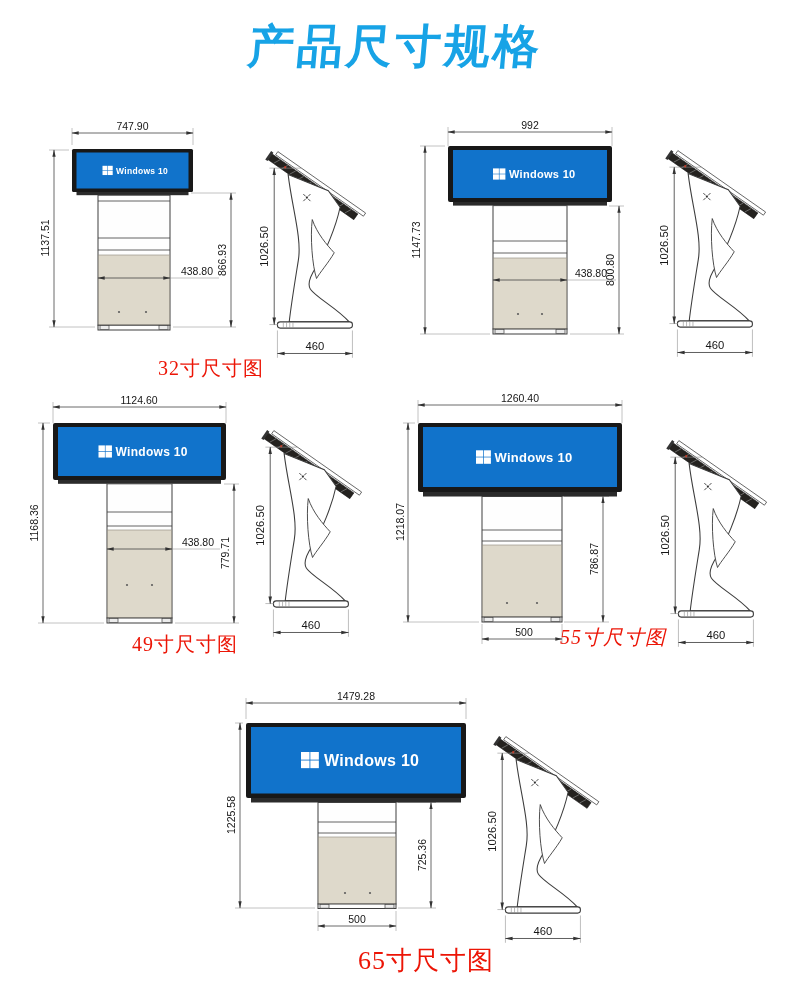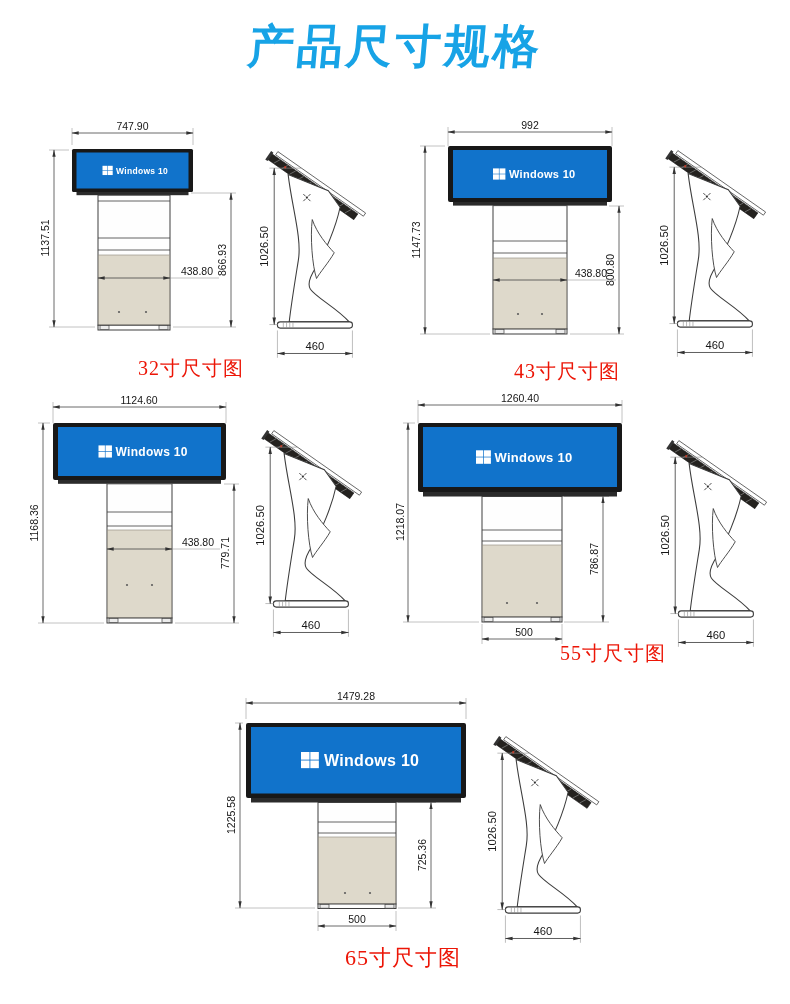--- a/index.html
+++ b/index.html
@@ -17,21 +17,21 @@
   .ped{fill:#fefefe;stroke:#3e3e3e;stroke-width:1;}
   .pline{stroke:#3e3e3e;stroke-width:0.8;}
   .beige{fill:#ded9cb;stroke:#8d887c;stroke-width:0.6;}
   .foot{fill:#ececec;stroke:#3e3e3e;stroke-width:0.7;}
   .dot{fill:#5d5d5d;}
   .scr{fill:#ffffff;font-family:"Liberation Sans",sans-serif;font-weight:600;letter-spacing:0.3px;}
   .stand-body{fill:#ffffff;stroke:#3c3c3c;stroke-width:1;}
   .stand-cut{fill:#ffffff;stroke:#3c3c3c;stroke-width:0.85;}
   .fig-label{position:absolute;width:130px;text-align:center;color:#ec1506;
        font-family:"Liberation Serif",serif;font-size:20px;letter-spacing:1px;white-space:nowrap;}
-  .fig-label.big{font-size:22px;}
+  .fig-label.big{font-size:26px;margin-left:20px;}
 </style>
 </head>
 <body>
 
 <div class="title-wrap">
   <span>产品尺寸规格</span>
 </div>
 
 <section class="figure" style="left:38px;top:112px;width:362px;height:286px;">
   <svg class="front" width="240" height="235" viewBox="0 0 240 235">
@@ -120,21 +120,21 @@
     </g>
     <line class="ext" x1="12.5" y1="40" x2="42" y2="40"></line>
       <line class="ext" x1="12.5" y1="186" x2="20.5" y2="186"></line>
     <line class="dim" x1="17" y1="40" x2="17" y2="186" marker-start="url(#s32)" marker-end="url(#s32)"></line>
     <text class="dim" x="11" y="113" transform="rotate(-90 11 113)" text-anchor="middle">1026.50</text>
     <line class="ext" x1="20" y1="191.5" x2="20" y2="217"></line>
       <line class="ext" x1="90" y1="191.5" x2="90" y2="217"></line>
     <line class="dim" x1="20" y1="213" x2="90" y2="213" marker-start="url(#s32)" marker-end="url(#s32)"></line>
     <text class="dim" x="55" y="209.5" text-anchor="middle">460</text>
   </svg>
-  <div class="fig-label" style="left:88px;top:243px;">32寸尺寸图</div>
+  <div class="fig-label" style="left:96px;top:243px;text-align:right;">32寸尺寸图</div>
 </section>
 
 <section class="figure" style="left:400px;top:112px;width:390px;height:290px;">
   <svg class="front" width="245" height="240" viewBox="0 0 245 240">
     <defs>
         <marker id="f43" viewBox="0 0 10 6" refX="9.3" refY="3" markerWidth="9" markerHeight="5.4" orient="auto-start-reverse">
           <path d="M0,0.7 L10,3 L0,5.3 Z" fill="#333"></path>
         </marker>
       </defs>
     <line class="ext" x1="48" y1="34" x2="48" y2="15"></line>
@@ -216,21 +216,20 @@
     </g>
     <line class="ext" x1="12.5" y1="40" x2="42" y2="40"></line>
       <line class="ext" x1="12.5" y1="186" x2="20.5" y2="186"></line>
     <line class="dim" x1="17" y1="40" x2="17" y2="186" marker-start="url(#s43)" marker-end="url(#s43)"></line>
     <text class="dim" x="11" y="113" transform="rotate(-90 11 113)" text-anchor="middle">1026.50</text>
     <line class="ext" x1="20" y1="191.5" x2="20" y2="217"></line>
       <line class="ext" x1="90" y1="191.5" x2="90" y2="217"></line>
     <line class="dim" x1="20" y1="213" x2="90" y2="213" marker-start="url(#s43)" marker-end="url(#s43)"></line>
     <text class="dim" x="55" y="209.5" text-anchor="middle">460</text>
   </svg>
-  <div class="fig-label" style="left:102px;top:246px;">43寸尺寸图</div>
 </section>
 
 <section class="figure" style="left:28px;top:383px;width:380px;height:290px;">
   <svg class="front" width="240" height="255" viewBox="0 0 240 255">
     <defs>
         <marker id="f49" viewBox="0 0 10 6" refX="9.3" refY="3" markerWidth="9" markerHeight="5.4" orient="auto-start-reverse">
           <path d="M0,0.7 L10,3 L0,5.3 Z" fill="#333"></path>
         </marker>
       </defs>
     <line class="ext" x1="25" y1="40" x2="25" y2="19"></line>
@@ -312,20 +311,21 @@
     </g>
     <line class="ext" x1="12.5" y1="40" x2="42" y2="40"></line>
       <line class="ext" x1="12.5" y1="186" x2="20.5" y2="186"></line>
     <line class="dim" x1="17" y1="40" x2="17" y2="186" marker-start="url(#s49)" marker-end="url(#s49)"></line>
     <text class="dim" x="11" y="113" transform="rotate(-90 11 113)" text-anchor="middle">1026.50</text>
     <line class="ext" x1="20" y1="191.5" x2="20" y2="217"></line>
       <line class="ext" x1="90" y1="191.5" x2="90" y2="217"></line>
     <line class="dim" x1="20" y1="213" x2="90" y2="213" marker-start="url(#s49)" marker-end="url(#s49)"></line>
     <text class="dim" x="55" y="209.5" text-anchor="middle">460</text>
   </svg>
+  <div class="fig-label" style="left:92px;top:248px;">49寸尺寸图</div>
 </section>
 
 <section class="figure" style="left:400px;top:390px;width:390px;height:295px;">
   <svg class="front" width="250" height="270" viewBox="0 0 250 270">
     <defs>
         <marker id="f55" viewBox="0 0 10 6" refX="9.3" refY="3" markerWidth="9" markerHeight="5.4" orient="auto-start-reverse">
           <path d="M0,0.7 L10,3 L0,5.3 Z" fill="#333"></path>
         </marker>
       </defs>
     <line class="ext" x1="18" y1="33" x2="18" y2="10"></line>
@@ -408,21 +408,21 @@
     </g>
     <line class="ext" x1="12.5" y1="40" x2="42" y2="40"></line>
       <line class="ext" x1="12.5" y1="186" x2="20.5" y2="186"></line>
     <line class="dim" x1="17" y1="40" x2="17" y2="186" marker-start="url(#s55)" marker-end="url(#s55)"></line>
     <text class="dim" x="11" y="113" transform="rotate(-90 11 113)" text-anchor="middle">1026.50</text>
     <line class="ext" x1="20" y1="191.5" x2="20" y2="217"></line>
       <line class="ext" x1="90" y1="191.5" x2="90" y2="217"></line>
     <line class="dim" x1="20" y1="213" x2="90" y2="213" marker-start="url(#s55)" marker-end="url(#s55)"></line>
     <text class="dim" x="55" y="209.5" text-anchor="middle">460</text>
   </svg>
-  <div class="fig-label" style="left:148px;top:250px;">55寸尺寸图</div>
+  <div class="fig-label" style="left:148px;top:234px;font-style:italic;">55寸尺寸图</div>
 </section>
 
 <section class="figure" style="left:188px;top:685px;width:450px;height:305px;">
   <svg class="front" width="300" height="260" viewBox="0 0 300 260">
     <defs>
         <marker id="f65" viewBox="0 0 10 6" refX="9.3" refY="3" markerWidth="9" markerHeight="5.4" orient="auto-start-reverse">
           <path d="M0,0.7 L10,3 L0,5.3 Z" fill="#333"></path>
         </marker>
       </defs>
     <line class="ext" x1="58" y1="34" x2="58" y2="13"></line>

